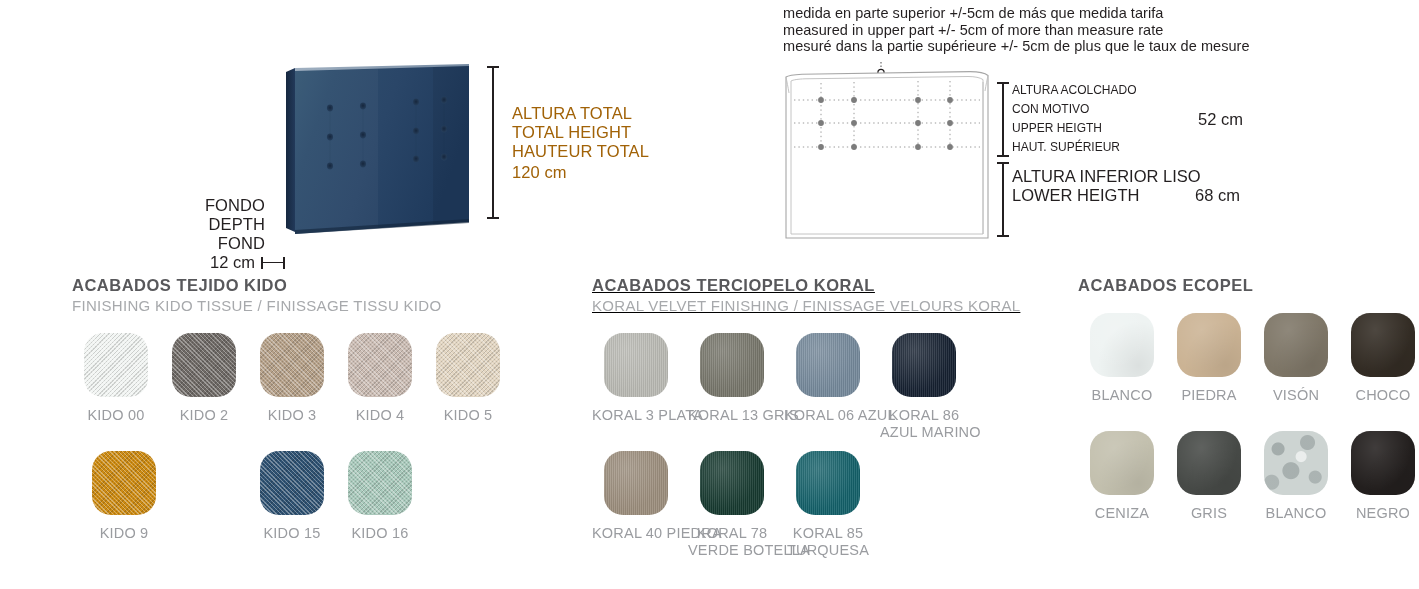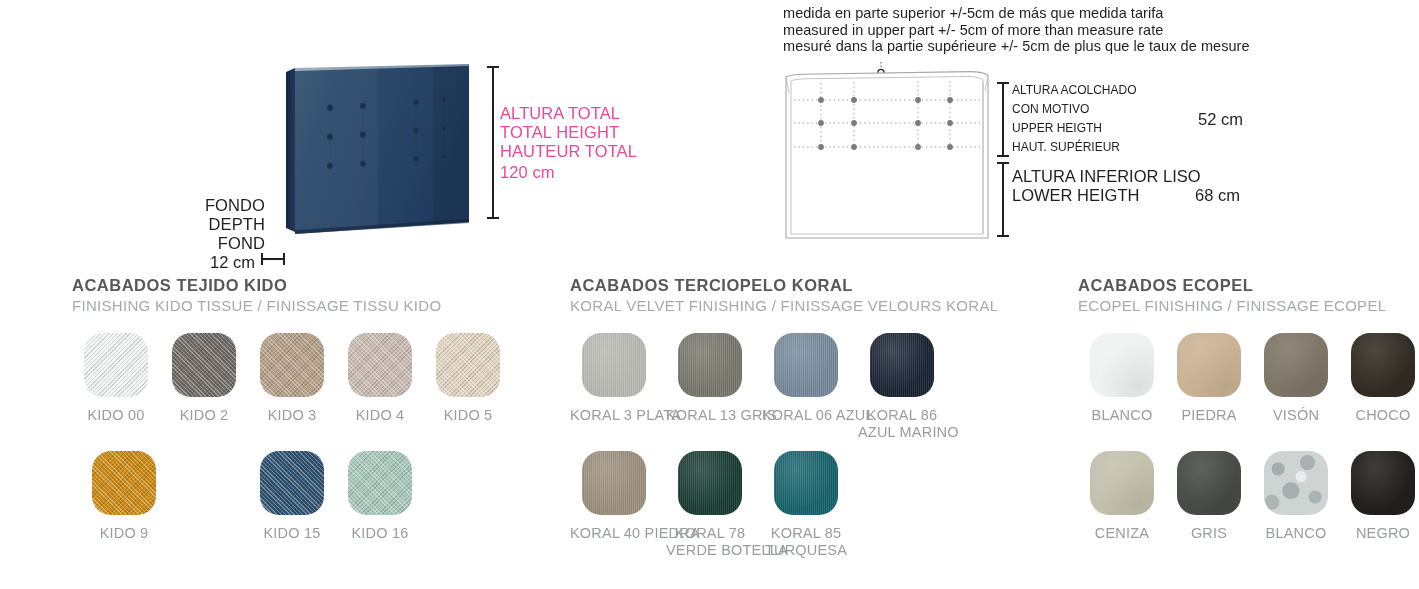--- a/index.html
+++ b/index.html
@@ -27,36 +27,36 @@
     position: absolute; left: 5px; top: 0; width: 1.6px; height: 100%;
     background: #231f20;
   }
   .dim-v-total .cap {
     position: absolute; left: 0; width: 12px; height: 1.6px; background: #231f20;
   }
   .dim-v-total .cap.top { top: 0; }
   .dim-v-total .cap.bot { bottom: 0; }
 
   .lbl-total {
-    position: absolute; left: 500px; top: 104px;
-    font-size: 16.5px; line-height: 19px; color: #ec4899;
+    position: absolute; left: 512px; top: 104px;
+    font-size: 16.5px; line-height: 19px; color: #a16207;
     letter-spacing: .1px; white-space: nowrap;
   }
   .lbl-total .val { display: block; margin-top: 2px; font-size: 16.5px; }
 
   
   .lbl-fondo {
     position: absolute; left: 170px; top: 196px; width: 95px;
     text-align: right;
     font-size: 16.5px; line-height: 19px; color: #231f20;
     letter-spacing: .1px; white-space: nowrap;
   }
   .fondo-val-row {
     position: absolute; left: 170px; top: 253px; width: 115px;
-    display: flex; justify-content: flex-end; gap: 6px;
+    display: flex; align-items: center; justify-content: flex-end; gap: 6px;
   }
   .fondo-val-row .txt { font-size: 16.5px; color: #231f20; }
   .dim-h-depth { position: relative; width: 24px; height: 12px; }
   .dim-h-depth .bar {
     position: absolute; left: 0; top: 5px; width: 100%; height: 1.6px; background: #231f20;
   }
   .dim-h-depth .cap {
     position: absolute; top: 0; width: 1.6px; height: 12px; background: #231f20;
   }
   .dim-h-depth .cap.l { left: 0; }
@@ -99,21 +99,21 @@
   }
   .val-lower {
     position: absolute; left: 495px; top: 186px;
     font-size: 16.5px; color: #231f20; white-space: nowrap;
   }
 
   
   .sections { position: absolute; left: 0; top: 275px; width: 1419px; height: 314px; }
   .section { position: absolute; top: 0; }
   .sec-kido   { left: 72px;   width: 470px; }
-  .sec-koral  { left: 570px;  width: 480px; }
+  .sec-koral  { left: 592px;  width: 480px; text-decoration: underline; }
   .sec-ecopel { left: 1078px; width: 340px; }
 
   .sec-title {
     font-size: 16.5px; font-weight: bold; color: #58585b;
     letter-spacing: .5px; line-height: 20px; white-space: nowrap;
   }
   .sec-sub {
     font-size: 15px; color: #a7a9ac; letter-spacing: .3px;
     line-height: 19px; white-space: nowrap; margin-top: 1px;
   }
@@ -414,21 +414,20 @@
           <div class="swatch-cell" style="left: 192px;">
             <div class="swatch" style="background: rgb(19, 96, 105);">
               <div class="tex" style="background-image:repeating-linear-gradient(90deg, rgba(255,255,255,.10) 0 1px, rgba(0,0,0,.06) 1px 2px),radial-gradient(ellipse at 35% 28%, rgba(255,255,255,.16), rgba(0,0,0,0) 62%);"></div>
             </div>
             <div class="sw-label">KORAL 85<span class="l2">TURQUESA</span></div>
           </div>
         </div>
       </div>
       <div class="section sec-ecopel">
         <div class="sec-title">ACABADOS ECOPEL</div>
-        <div class="sec-sub">ECOPEL FINISHING / FINISSAGE ECOPEL</div>
         <div class="sw-row r1" style="height: 102px;">
           <div class="swatch-cell" style="left: 0px;">
             <div class="swatch" style="background: rgb(238, 243, 242);">
               <div class="tex" style="background-image:radial-gradient(ellipse at 38% 26%, rgba(255,255,255,.13), rgba(0,0,0,0) 64%),radial-gradient(ellipse at 76% 82%, rgba(0,0,0,.08), rgba(0,0,0,0) 60%);"></div>
             </div>
             <div class="sw-label">BLANCO</div>
           </div>
           <div class="swatch-cell" style="left: 87px;">
             <div class="swatch" style="background: rgb(203, 179, 148);">
               <div class="tex" style="background-image:radial-gradient(ellipse at 38% 26%, rgba(255,255,255,.13), rgba(0,0,0,0) 64%),radial-gradient(ellipse at 76% 82%, rgba(0,0,0,.08), rgba(0,0,0,0) 60%);"></div>

